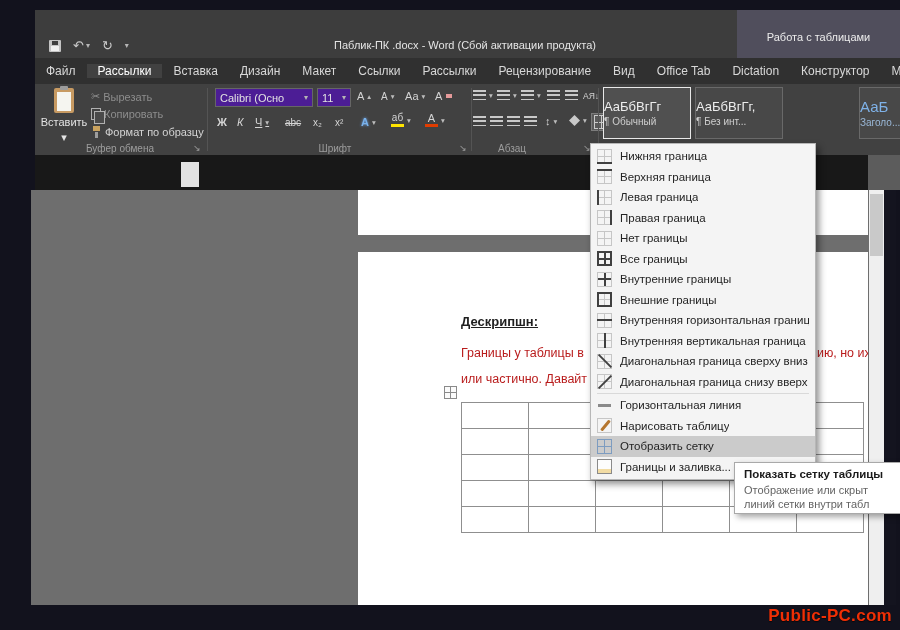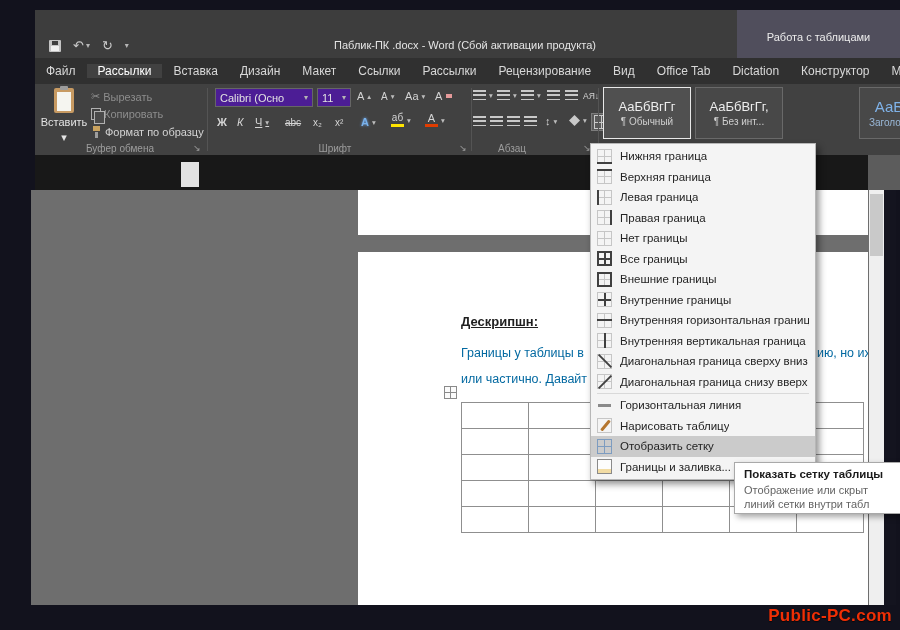--- a/index.html
+++ b/index.html
@@ -61,21 +61,21 @@
                       linear-gradient(#c9c9c9,#c9c9c9) center/1px 100% no-repeat}
   .ic-bucket{width:11px;height:11px;display:inline-block;background:#c9c9c9;
              clip-path:polygon(50% 0,100% 50%,50% 100%,0 50%)}
   .bar{display:block;width:13px;height:3px;margin-top:1px}
   .stack{display:flex;flex-direction:column;align-items:center;line-height:10px}
   .eff{color:#79b2ec;text-shadow:0 0 3px rgba(120,180,255,.85);font-weight:bold}
   .eraser{width:6px;height:4px;background:#e59a9a;display:inline-block;margin-left:1px}
 
   
   .stylebox{position:absolute;top:3px;height:52px;background:#484848;border:1px solid #696969;
-            display:flex;flex-direction:column;align-items:center;justify-content:center;gap:2px;cursor:default;overflow:hidden}
+            display:flex;flex-direction:column;align-items:flex-start;justify-content:center;gap:2px;cursor:default;overflow:hidden}
   .stylebox.selected{border-color:#e8e8e8;background:#505050}
   .stylebox .prev{font-size:13px;color:#ededed;white-space:nowrap}
   .stylebox .prev.blue{color:#7fb2e8;font-size:15px}
   .stylebox .slbl{font-size:10px;color:#cfcfcf;white-space:nowrap}
   .stylebox .slbl.blue{color:#9ab8d8}
 
   
   .tabstrip{position:absolute;left:35px;top:155px;width:865px;height:35px;background:#181818}
   .tabstrip .rightpad{position:absolute;right:0;top:0;width:32px;height:100%;background:#5c5c5c}
   .doctab{position:absolute;left:2px;top:7px;height:25px;background:#243355;border:1px solid #3d5684;
@@ -89,21 +89,21 @@
   
   .docarea{position:absolute;left:31px;top:190px;width:865px;height:415px;background:#6e6e6e}
   .page1{position:absolute;left:327px;top:0;width:510px;height:45px;background:#fff}
   .page2{position:absolute;left:327px;top:62px;width:510px;height:353px;background:#fff;overflow:hidden}
   .scrolltrack{position:absolute;left:838px;top:0;width:15px;height:100%;background:#efefef}
   .scrollthumb{position:absolute;left:1px;top:4px;width:13px;height:62px;background:#c9c9c9}
   .edgestrip{position:absolute;left:853px;top:0;width:12px;height:100%;background:#14141f}
 
   .dochead{position:absolute;left:103px;top:62px;font-size:13px;font-weight:bold;
            text-decoration:underline;color:#1f1f1f}
-  .docline{position:absolute;font-size:12.5px;color:#0369a1;white-space:nowrap}
+  .docline{position:absolute;font-size:12.5px;color:#b91c1c;white-space:nowrap}
   .thandle{position:absolute;left:86px;top:134px;width:13px;height:13px;background:#fbfbfb;
            box-shadow:inset 0 0 0 1px #8a8a8a;
            background-image:linear-gradient(#8a8a8a,#8a8a8a),linear-gradient(#8a8a8a,#8a8a8a);
            background-size:100% 1px,1px 100%;background-position:center;background-repeat:no-repeat}
   .dtable{position:absolute;left:103px;top:150px;width:403px;height:131px;border:1px solid #8f8f8f;
           background:repeating-linear-gradient(to right,transparent 0 66px,#8f8f8f 66px 67px),
                      repeating-linear-gradient(to bottom,transparent 0 25px,#8f8f8f 25px 26px)}
 
   
   .ddmenu{position:absolute;left:590px;top:143px;width:226px;background:#f4f4f4;
@@ -398,26 +398,26 @@
       </div>
     <div class="mi">
         <span class="bic" data-icon="none"></span>
         <span class="ml">Нет границы</span>
       </div>
     <div class="mi">
         <span class="bic" data-icon="all"></span>
         <span class="ml">Все границы</span>
       </div>
     <div class="mi">
+        <span class="bic" data-icon="inside"></span>
+        <span class="ml">Внутренние границы</span>
+      </div>
+    <div class="mi">
         <span class="bic" data-icon="outside"></span>
         <span class="ml">Внешние границы</span>
-      </div>
-    <div class="mi">
-        <span class="bic" data-icon="inside"></span>
-        <span class="ml">Внутренние границы</span>
       </div>
     <div class="mi">
         <span class="bic" data-icon="inside-h"></span>
         <span class="ml">Внутренняя горизонтальная граница</span>
       </div>
     <div class="mi">
         <span class="bic" data-icon="inside-v"></span>
         <span class="ml">Внутренняя вертикальная граница</span>
       </div>
     <div class="mi">

